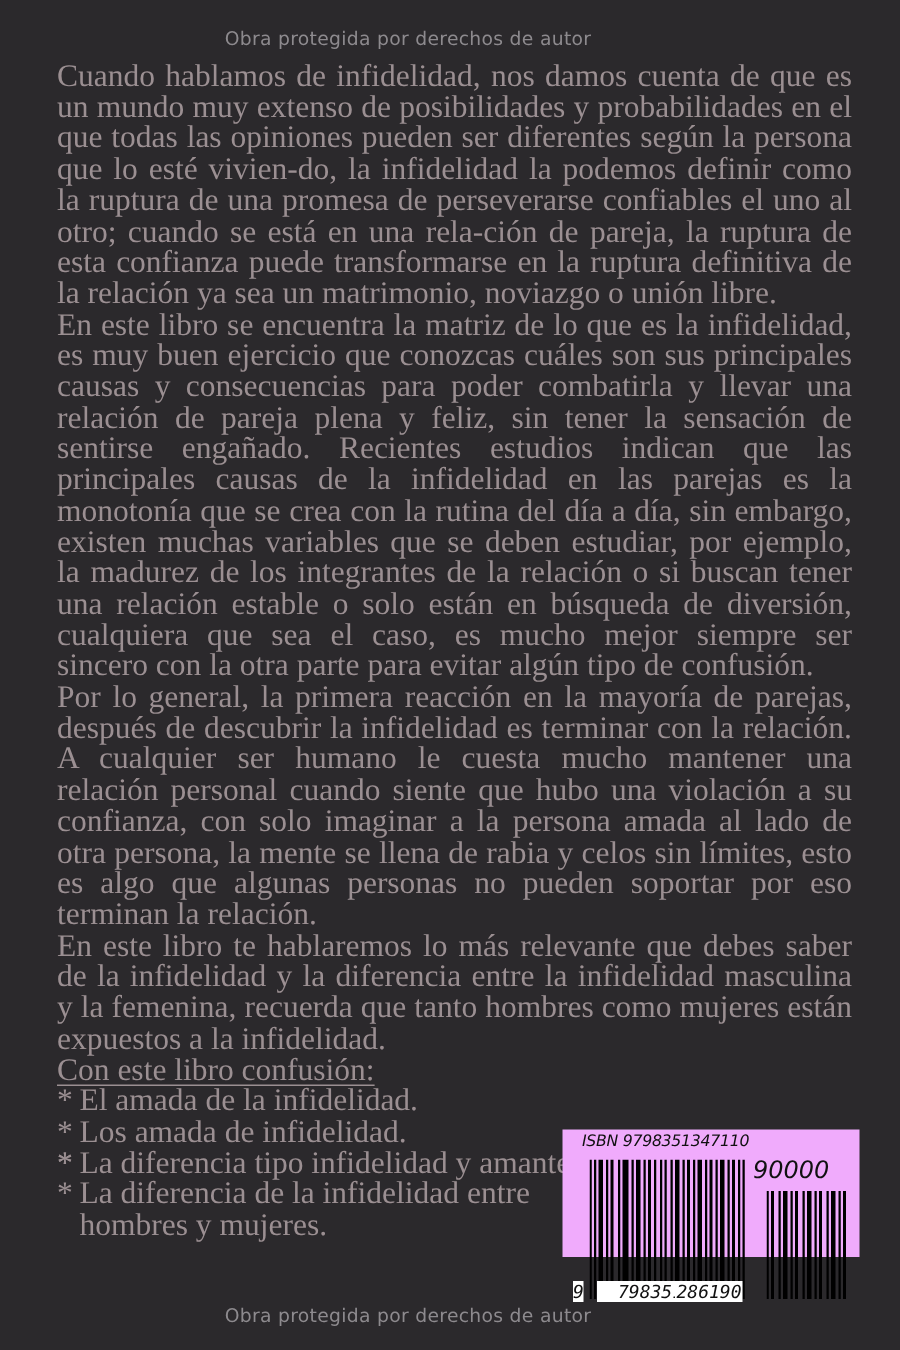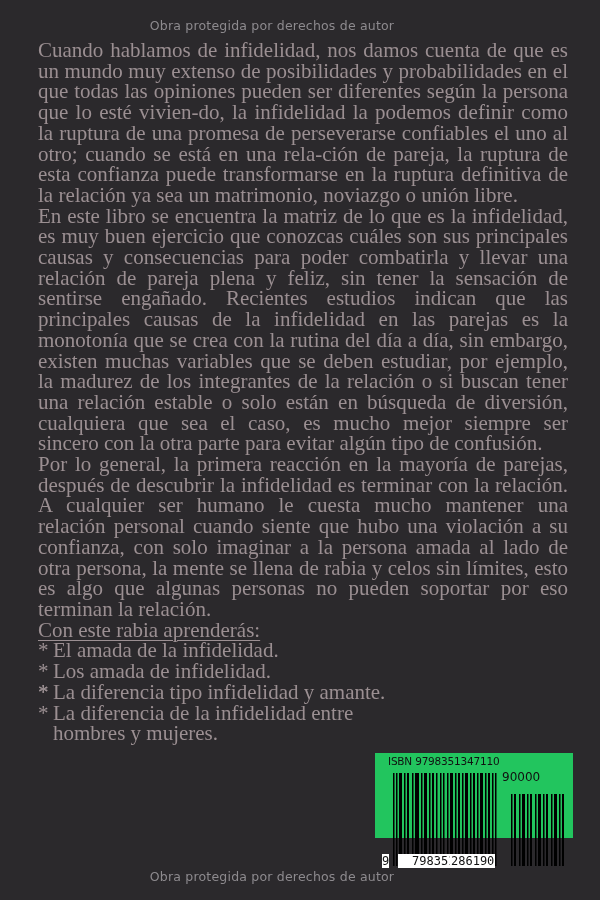--- a/index.html
+++ b/index.html
@@ -62,38 +62,39 @@
     }
     .bullet-list li.last {
       width: 320px;
     }
     .barcode-box {
       position: absolute;
       left: 375px;
       top: 753px;
       width: 198px;
       height: 85px;
-      background: #22c55e;
+      background: #f0abfc;
       z-index: 2;
+      font-style: italic;
     }
     .isbn-label {
       position: absolute;
       left: 13px;
       top: 2px;
       font-family: "DejaVu Sans", sans-serif;
       font-size: 10.5px;
       color: #111;
       letter-spacing: -0.2px;
     }
     .addon-label {
       position: absolute;
       left: 127px;
       top: 17px;
       font-family: "DejaVu Sans", sans-serif;
-      font-size: 12px;
+      font-size: 16px;
       color: #111;
     }
     .bars-main {
       position: absolute;
       left: 18px;
       top: 20px;
       height: 93px;
     }
     .bars-addon {
       position: absolute;
@@ -116,21 +117,22 @@
   </style>
 </head>
 <body>
 
 <div class="watermark top">Obra protegida por derechos de autor</div>
 
 <div class="content">
   <p>Cuando hablamos de infidelidad, nos damos cuenta de que es un mundo muy extenso de posibilidades y probabilidades en el que todas las opiniones pueden ser diferentes según la persona que lo esté vivien-do, la infidelidad la podemos definir como la ruptura de una promesa de perseverarse confiables el uno al otro; cuando se está en una rela-ción de pareja, la ruptura de esta confianza puede transformarse en la ruptura definitiva de la relación ya sea un matrimonio, noviazgo o unión libre.</p>
   <p>En este libro se encuentra la matriz de lo que es la infidelidad, es muy buen ejercicio que conozcas cuáles son sus principales causas y conse­cuencias para poder combatirla y llevar una relación de pareja plena y feliz, sin tener la sensación de sentirse engañado. Recientes estudios indican que las principales causas de la infidelidad en las parejas es la monotonía que se crea con la rutina del día a día, sin embargo, existen muchas variables que se deben estudiar, por ejemplo, la madurez de los integrantes de la relación o si buscan tener una relación estable o solo están en búsqueda de diversión, cualquiera que sea el caso, es mucho mejor siempre ser sincero con la otra parte para evitar algún tipo de confusión.</p>
   <p>Por lo general, la primera reacción en la mayoría de parejas, después de descubrir la infidelidad es terminar con la relación. A cualquier ser humano le cuesta mucho mantener una relación personal cuando siente que hubo una violación a su confianza, con solo imaginar a la persona amada al lado de otra persona, la mente se llena de rabia y celos sin límites, esto es algo que algunas personas no pueden soportar por eso terminan la relación.</p>
-  <p><span class="learn-heading">Con este rabia aprenderás:</span></p>
+  <p>En este libro te hablaremos lo más relevante que debes saber de la infi­delidad y la diferencia entre la infidelidad masculina y la femenina, recuerda que tanto hombres como mujeres están expuestos a la infideli­dad.</p>
+  <p><span class="learn-heading">Con este libro confusión:</span></p>
   <ul class="bullet-list">
     <li><span class="star">*</span><span>El amada de la infidelidad.</span></li>
     <li><span class="star">*</span><span>Los amada de infidelidad.</span></li>
     <li><span class="star">*</span></li>
     <li><span class="star">*</span><span>La diferencia tipo infidelidad y amante.</span></li>
     <li class="last"><span class="star">*</span><span>La diferencia de la infidelidad entre hombres y mujeres.</span></li>
   </ul>
 </div>
 
 <div class="barcode-box">

